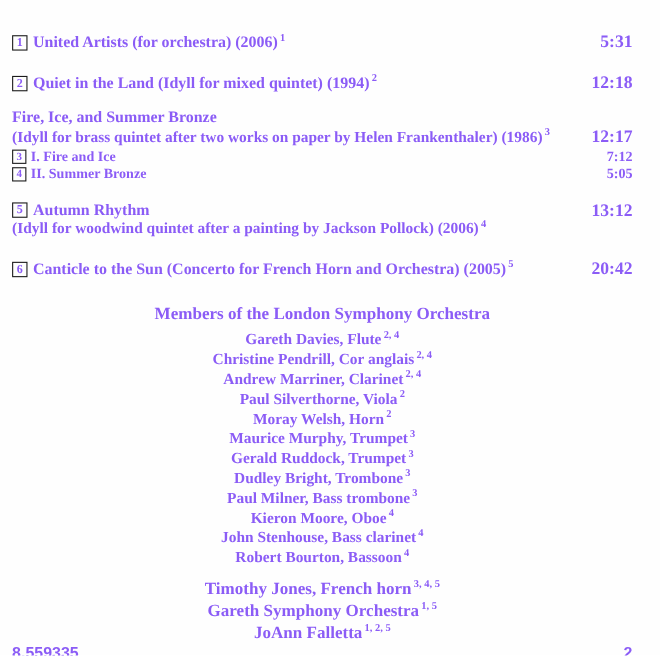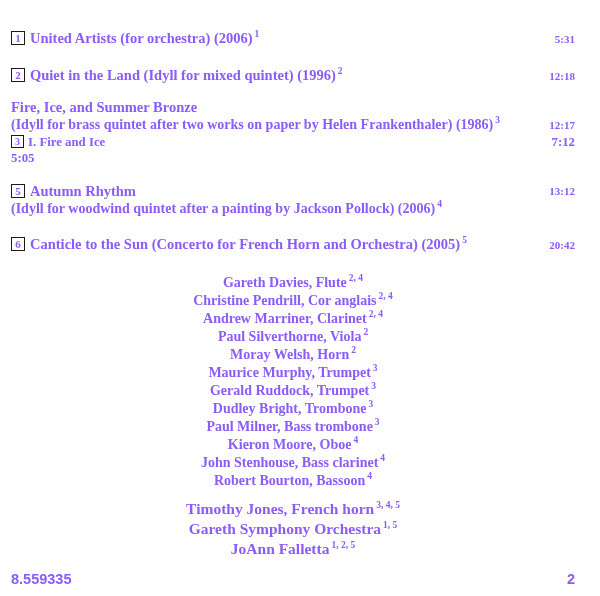--- a/index.html
+++ b/index.html
@@ -12,21 +12,21 @@
     font-family:"Liberation Serif", serif;
     font-weight:bold;
     padding:30px 25px 9px 11px;
     display:flex; flex-direction:column;
   }
   .trow {
     display:flex; justify-content:space-between; align-items:baseline;
     font-size:14.5px; line-height:17px; white-space:nowrap;
   }
   .trow .left { white-space:nowrap; }
-  .dur { font-size:11px; text-align:right; }
+  .dur { font-size:16px; text-align:right; }
   .box {
     display:inline-block;
     border:1.4px solid #1b1b1b;
     min-width:14px; height:14px; line-height:12px;
     text-align:center;
     font-size:11px;
     padding:0 1px;
     margin-right:5px;
     position:relative; top:-1px;
   }
@@ -61,41 +61,44 @@
 
   <div class="trow">
     <span class="left">
       <span class="box">1</span><span>United Artists (for orchestra) (2006)</span><sup>1</sup>
     </span>
     <span class="dur">5:31</span>
   </div>
 
   <div class="trow gap-lg">
     <span class="left">
-      <span class="box">2</span><span>Quiet in the Land (Idyll for mixed quintet) (1996)</span><sup>2</sup>
+      <span class="box">2</span><span>Quiet in the Land (Idyll for mixed quintet) (1994)</span><sup>2</sup>
     </span>
     <span class="dur">12:18</span>
   </div>
 
   <div class="trow gap-md">
     <span class="left">Fire, Ice, and Summer Bronze</span>
   </div>
   <div class="trow">
     <span class="left subtitle">
       <span>(Idyll for brass quintet after two works on paper by Helen Frankenthaler) (1986)</span><sup>3</sup>
     </span>
     <span class="dur">12:17</span>
   </div>
   <div class="trow sub-row">
     <span class="left">
       <span class="box small">3</span><span>I. Fire and Ice</span>
     </span>
     <span class="dur">7:12</span>
   </div>
   <div class="trow sub-row">
+    <span class="left">
+      <span class="box small">4</span><span>II. Summer Bronze</span>
+    </span>
     <span class="dur">5:05</span>
   </div>
 
   <div class="trow gap-grp">
     <span class="left">
       <span class="box">5</span><span>Autumn Rhythm</span>
     </span>
     <span class="dur">13:12</span>
   </div>
   <div class="trow">
@@ -105,20 +108,21 @@
   </div>
 
   <div class="trow gap-t6">
     <span class="left">
       <span class="box">6</span><span>Canticle to the Sun (Concerto for French Horn and Orchestra) (2005)</span><sup>5</sup>
     </span>
     <span class="dur">20:42</span>
   </div>
 
   <div class="members">
+    <div class="members-heading">Members of the London Symphony Orchestra</div>
     <div class="member"><span>Gareth Davies, Flute</span><sup>2, 4</sup></div>
     <div class="member"><span>Christine Pendrill, Cor anglais</span><sup>2, 4</sup></div>
     <div class="member"><span>Andrew Marriner, Clarinet</span><sup>2, 4</sup></div>
     <div class="member"><span>Paul Silverthorne, Viola</span><sup>2</sup></div>
     <div class="member"><span>Moray Welsh, Horn</span><sup>2</sup></div>
     <div class="member"><span>Maurice Murphy, Trumpet</span><sup>3</sup></div>
     <div class="member"><span>Gerald Ruddock, Trumpet</span><sup>3</sup></div>
     <div class="member"><span>Dudley Bright, Trombone</span><sup>3</sup></div>
     <div class="member"><span>Paul Milner, Bass trombone</span><sup>3</sup></div>
     <div class="member"><span>Kieron Moore, Oboe</span><sup>4</sup></div>

